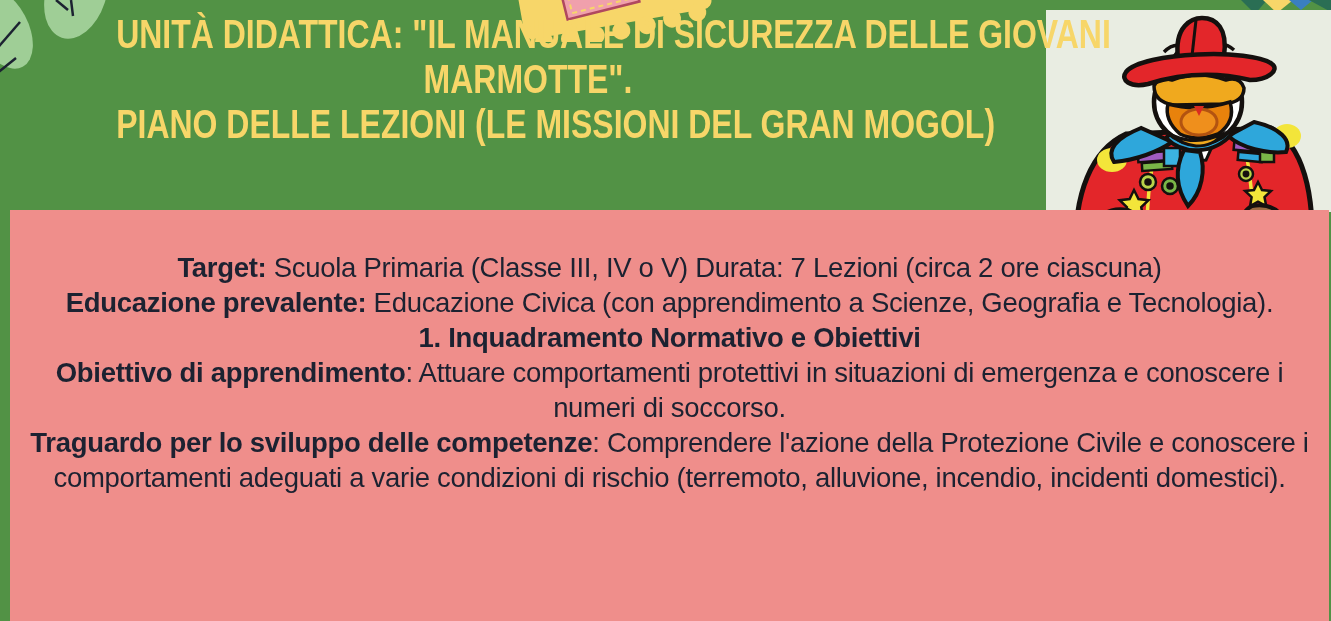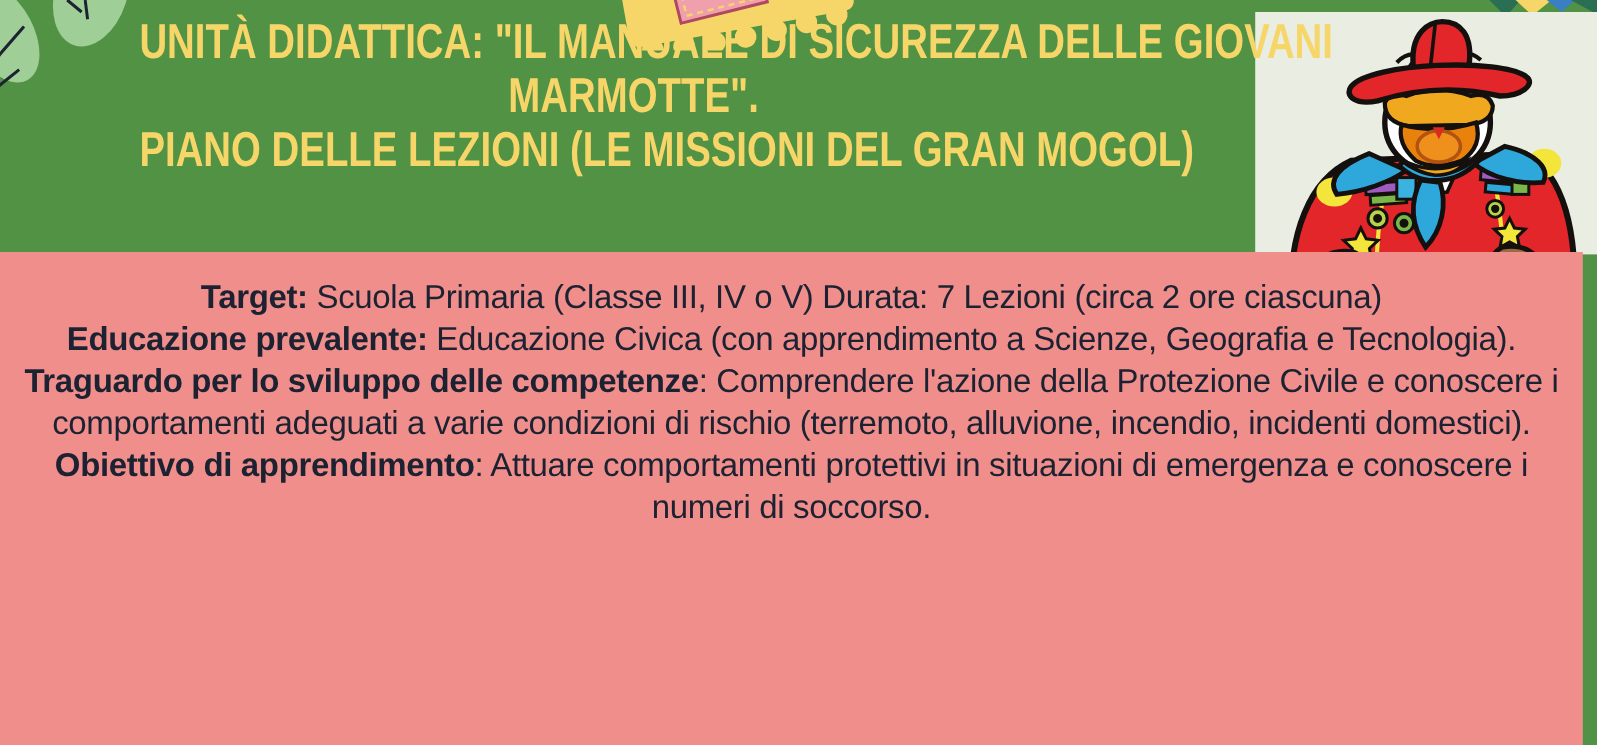--- a/index.html
+++ b/index.html
@@ -40,26 +40,26 @@
     width:285px;height:202px;
     background:#e9ede2;
     overflow:hidden;
     z-index:1;
   }
   .portrait svg{display:block;}
 
   
   .panel{
     position:absolute;
-    left:0;top:210px;
+    left:10px;top:210px;
     width:1319px;height:411px;
     background:#ef8e8b;
     z-index:3;
     box-sizing:border-box;
-    padding:20px 18px 0 18px;
+    padding:40px 18px 0 18px;
     text-align:center;
     color:#1c2231;
   }
   .panel p{
     margin:0;
     font-size:27.5px;
     line-height:35px;
     letter-spacing:-0.3px;
   }
   .panel .lbl{font-weight:bold;}
@@ -181,20 +181,23 @@
   </div>
 
   <section class="panel">
     <p>
       <span class="lbl">Target:</span><span> Scuola Primaria (Classe III, IV o V) Durata: 7 Lezioni (circa 2 ore ciascuna)</span>
     </p>
     <p>
       <span class="lbl">Educazione prevalente:</span><span> Educazione Civica (con apprendimento a Scienze, Geografia e Tecnologia).</span>
     </p>
     <p>
+      <span class="hd">1. Inquadramento Normativo e Obiettivi</span>
+    </p>
+    <p>
+      <span class="lbl">Obiettivo di apprendimento</span><span>: Attuare comportamenti protettivi in situazioni di emergenza e conoscere i numeri di soccorso.</span>
+    </p>
+    <p>
       <span class="lbl">Traguardo per lo sviluppo delle competenze</span><span>: Comprendere l'azione della Protezione Civile e conoscere i comportamenti adeguati a varie condizioni di rischio (terremoto, alluvione, incendio, incidenti domestici).</span>
     </p>
-    <p>
-      <span class="lbl">Obiettivo di apprendimento</span><span>: Attuare comportamenti protettivi in situazioni di emergenza e conoscere i numeri di soccorso.</span>
-    </p>
   </section>
 
 </div>
 
 </body></html>

